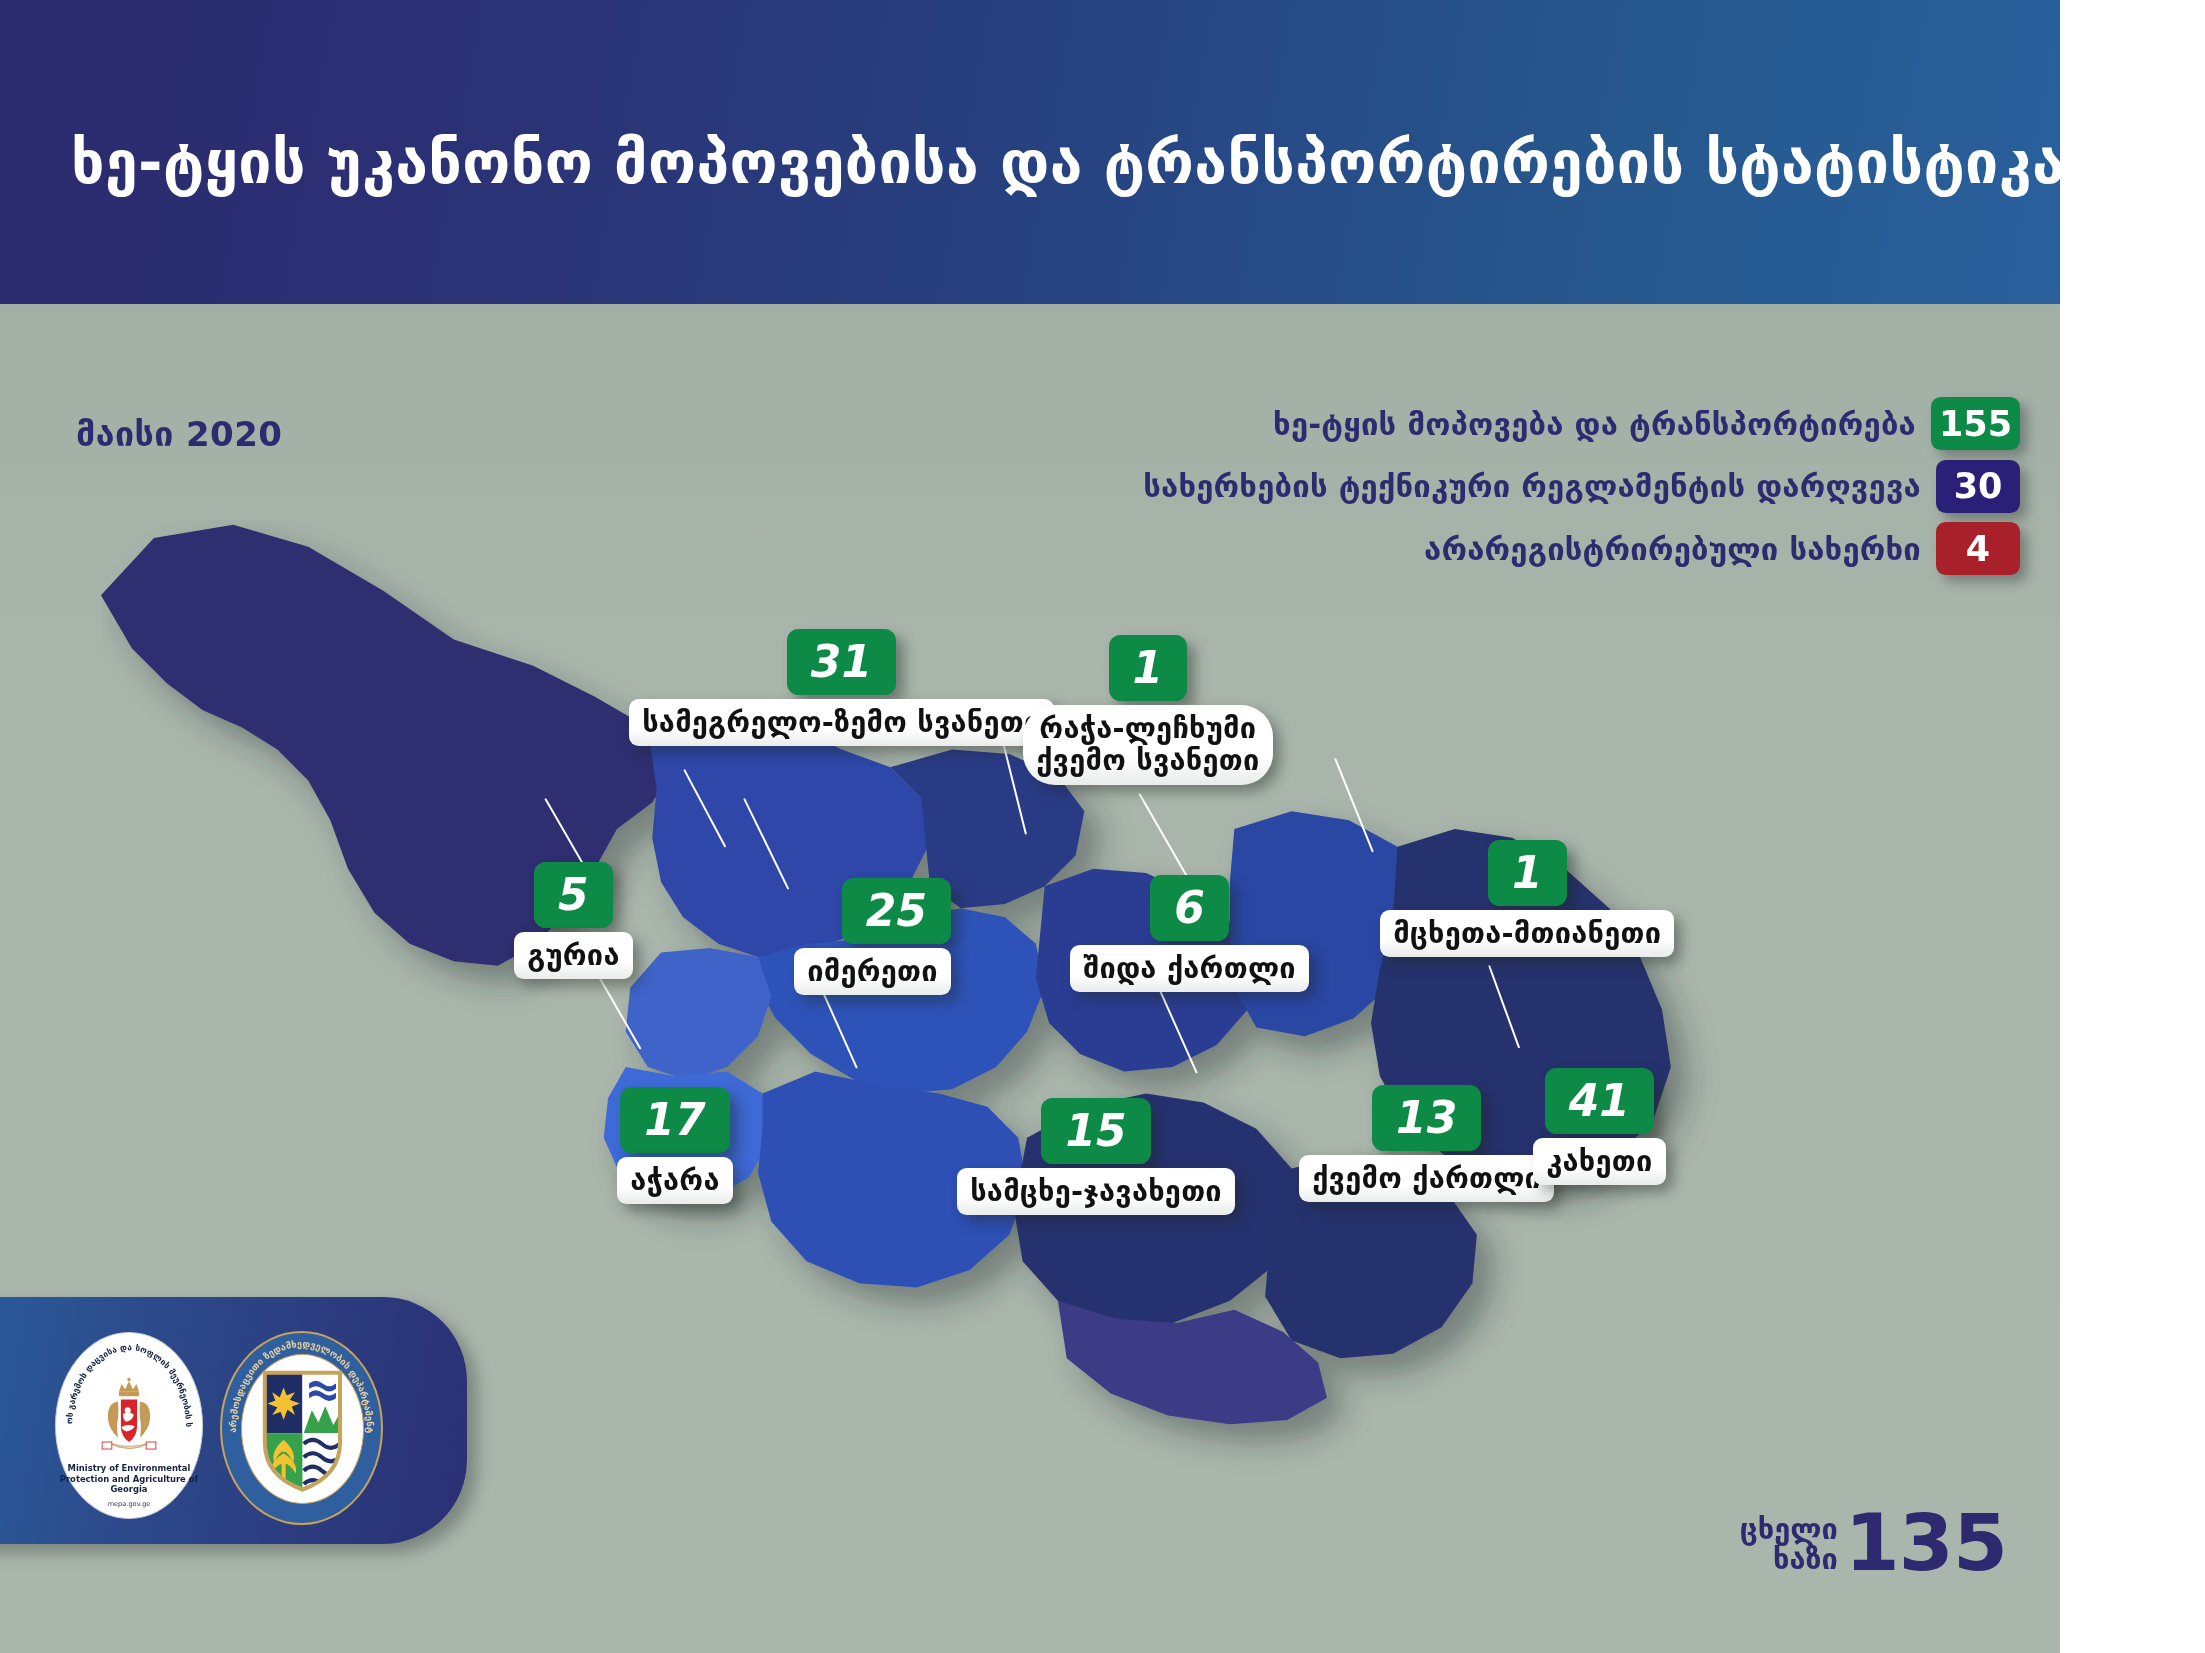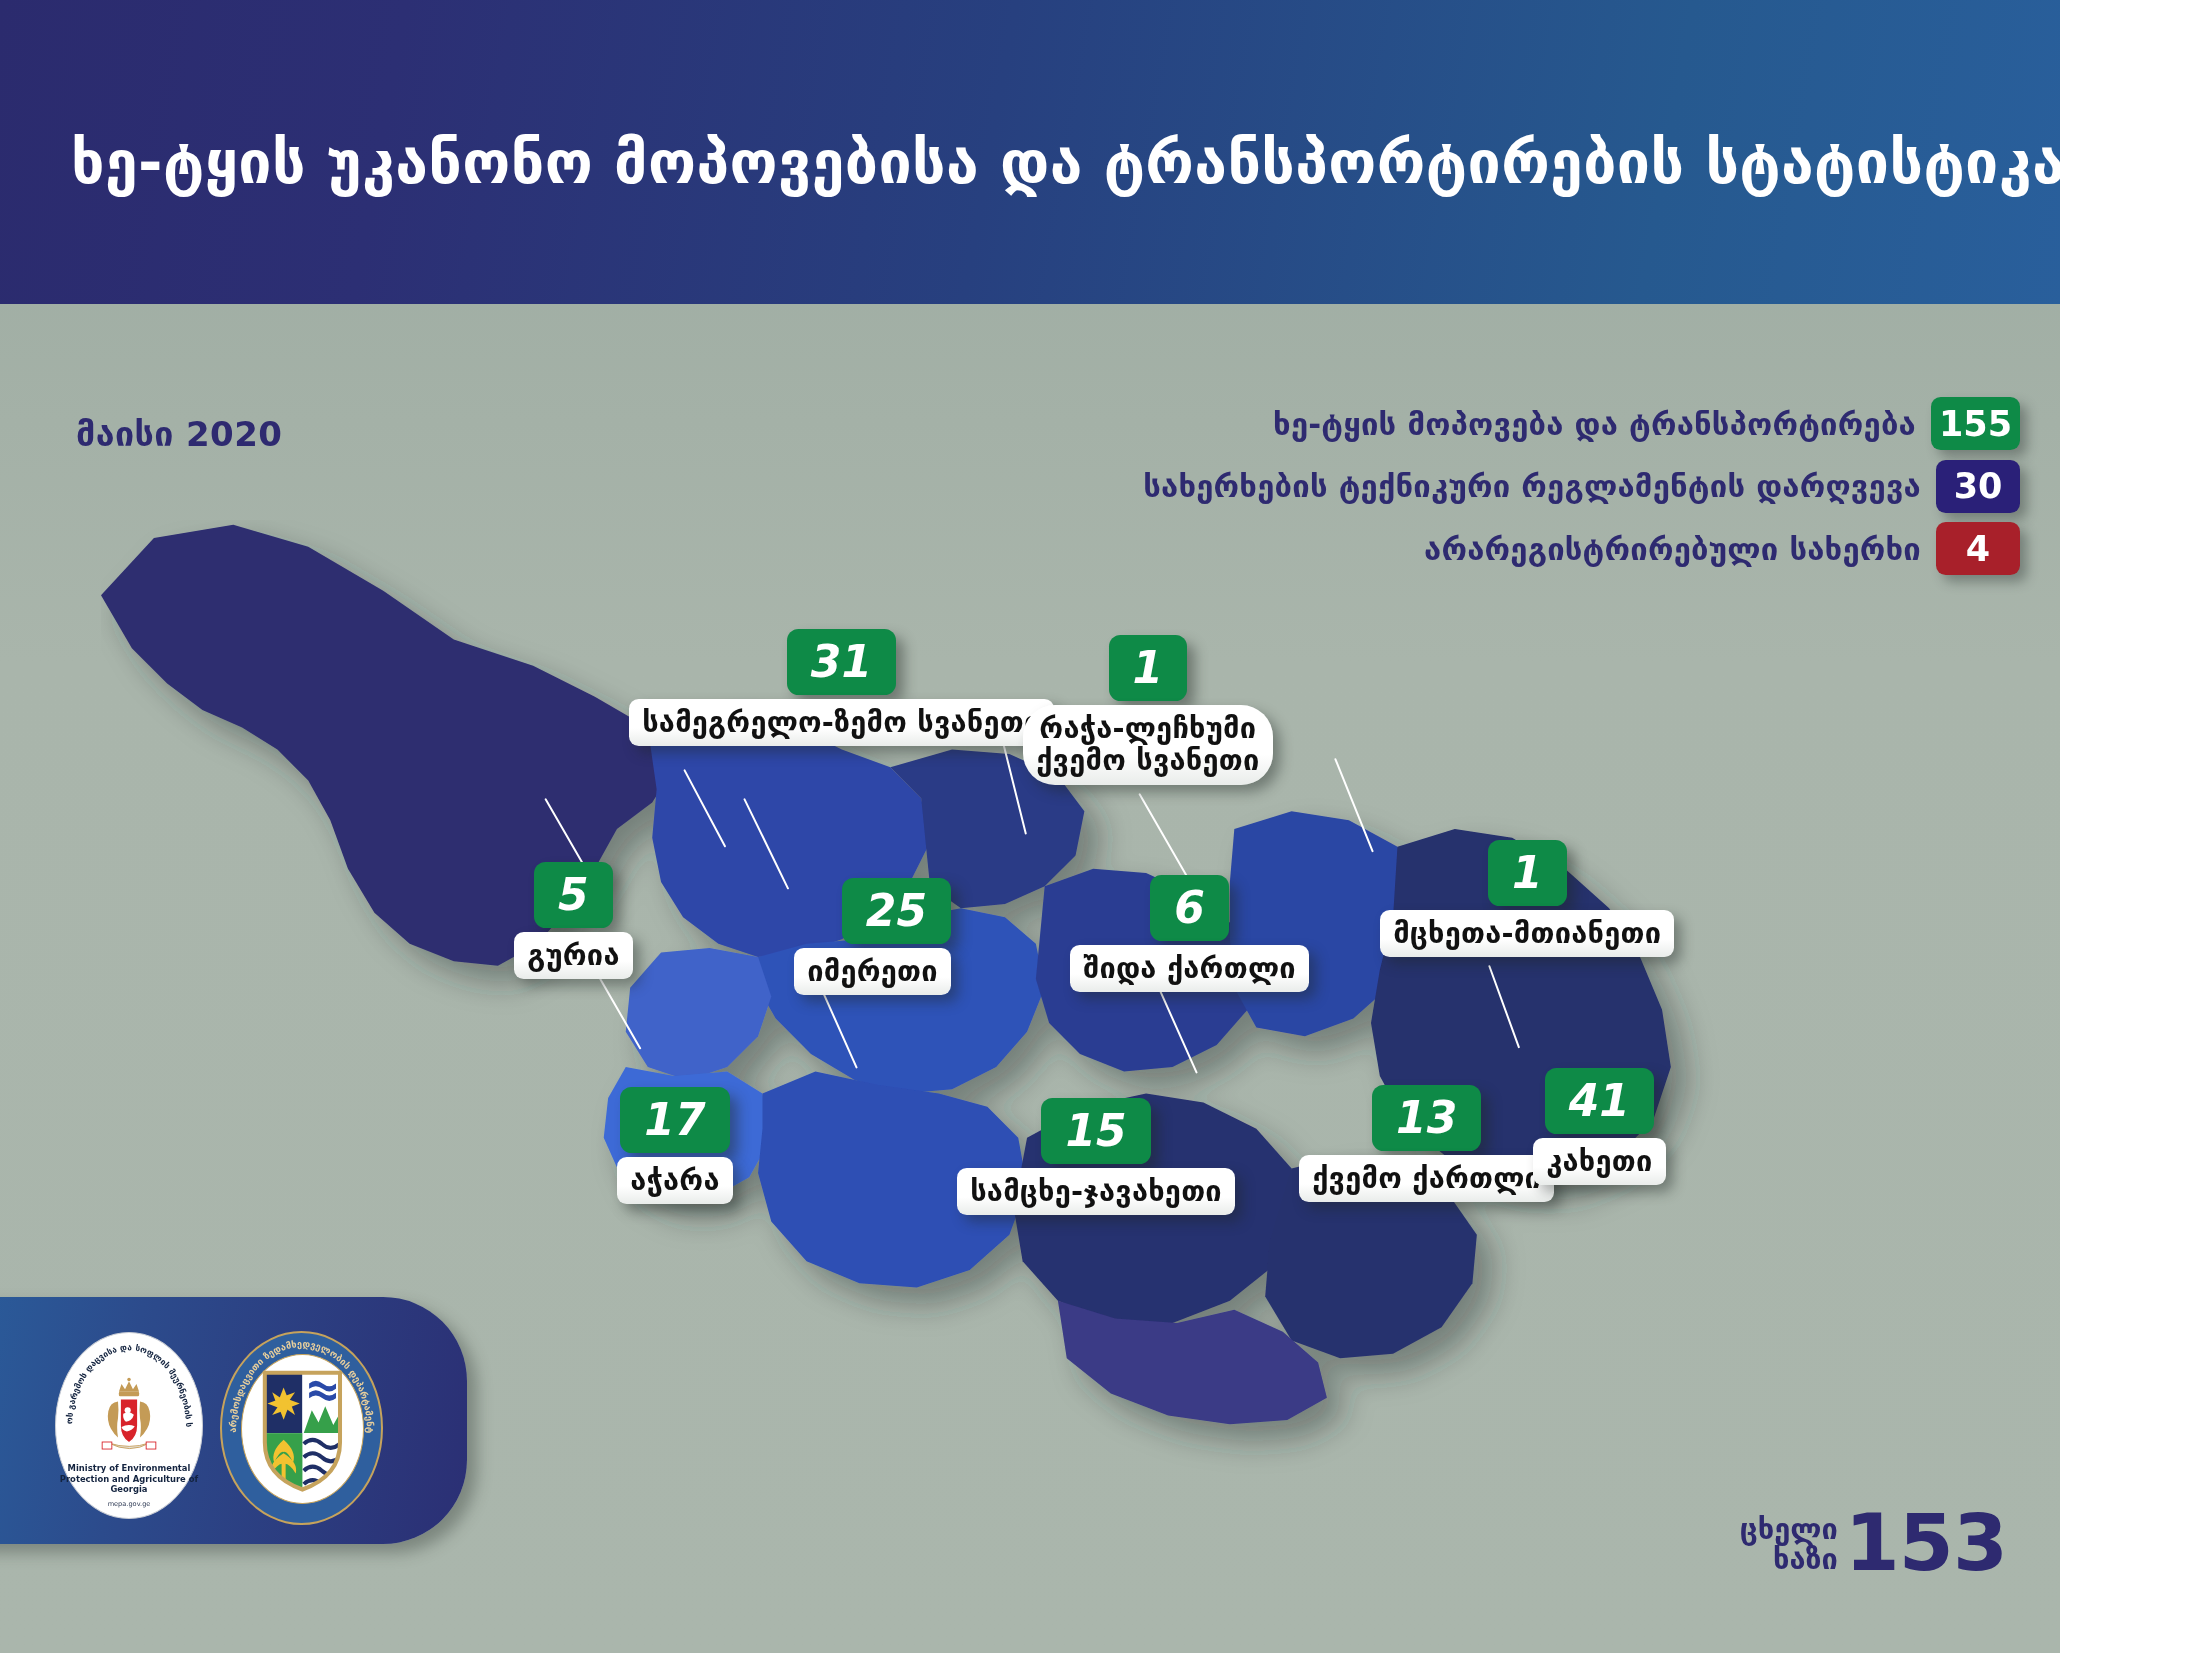--- a/index.html
+++ b/index.html
@@ -486,17 +486,17 @@
         </svg>
       </div>
     </div>
   </div>
 
   <div class="hotline">
     <div class="hotline-words">
       <div>ცხელი</div>
       <div>ხაზი</div>
     </div>
-    <div class="hotline-number">153</div>
+    <div class="hotline-number">135</div>
   </div>
 
 </div>
 
 
 </body></html>

